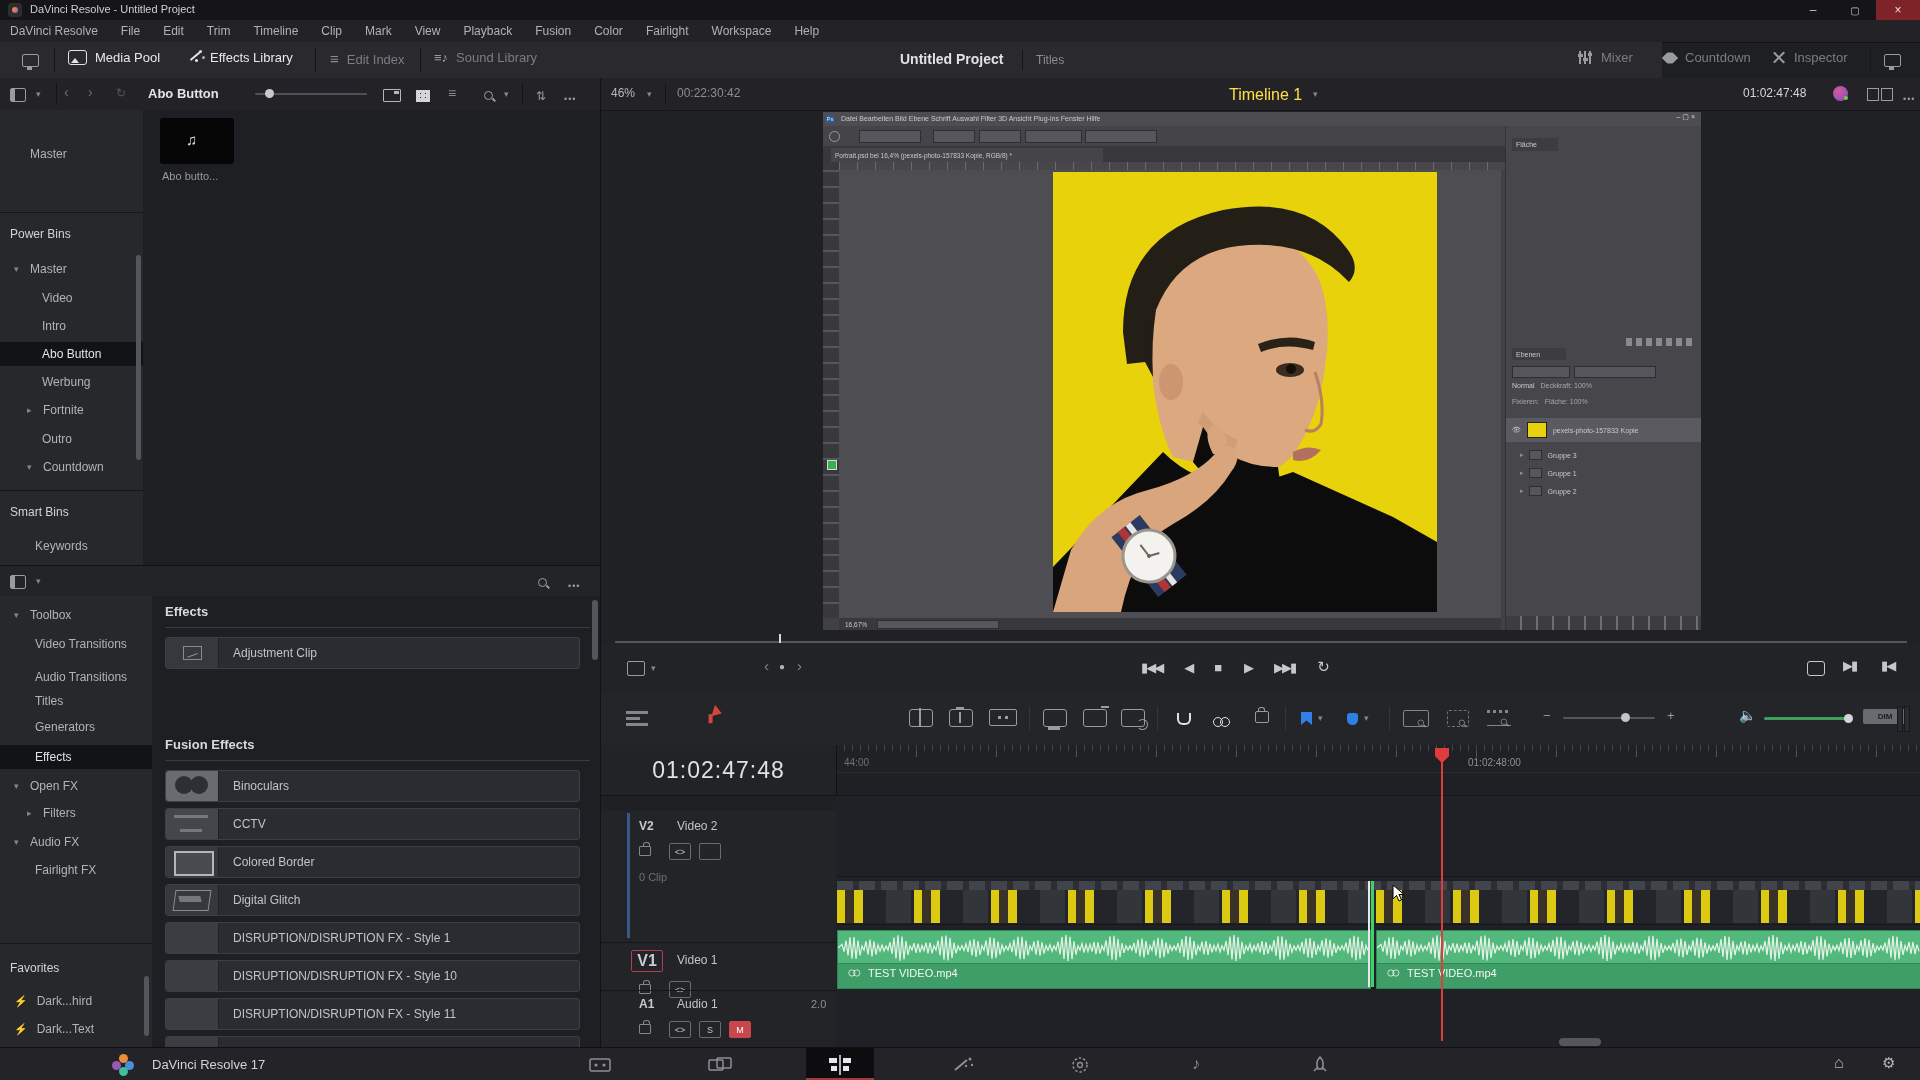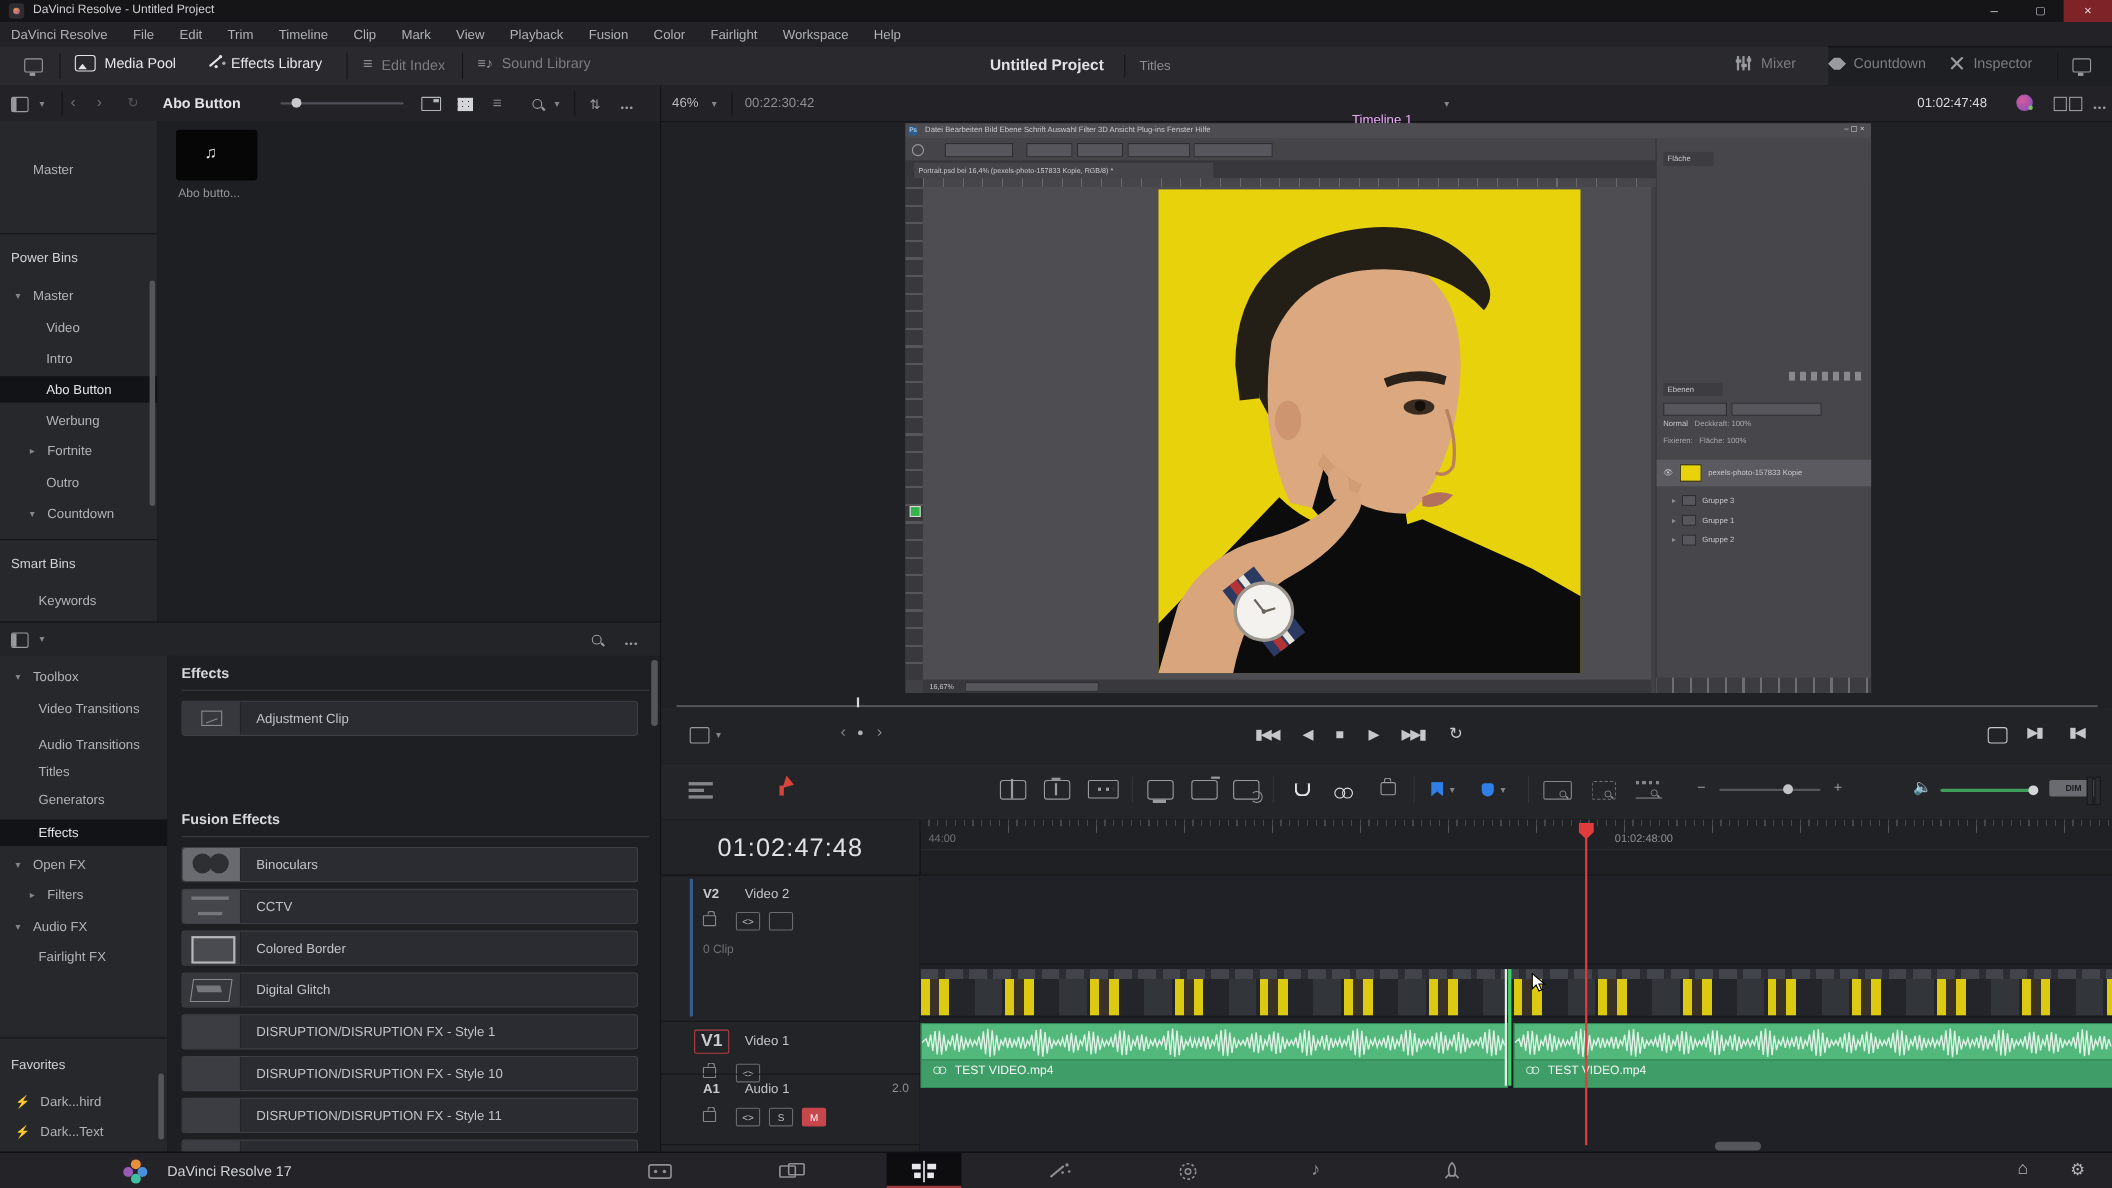--- a/index.html
+++ b/index.html
@@ -336,21 +336,21 @@
     </div>
   </div>
 
   <div class="abs" style="left:600px;top:78px;width:1320px;height:565px;background:#202125;border-left:1px solid #111215;">
 
     <div class="abs" style="left:0;top:0;width:1320px;height:32px;background:#222227;border-bottom:1px solid #141518;">
       <span class="abs nw" style="left:10px;top:8px;font-size:12px;color:#b9bac0;">46%</span>
       <span class="abs chev" style="left:46px;top:11px;">▾</span>
       <div class="abs vdiv" style="left:64px;top:5px;height:22px;"></div>
       <span class="abs nw" style="left:76px;top:8px;font-size:12px;color:#8d8e93;">00:22:30:42</span>
-      <span class="abs nw" style="left:628px;top:24px;font-size:12px;color:#f0abfc;">Timeline 1</span>
+      <span class="abs nw" style="left:628px;top:8px;font-size:16px;color:#fde047;">Timeline 1</span>
       <span class="abs chev" style="left:712px;top:11px;">▾</span>
       <span class="abs nw" style="left:1142px;top:8px;font-size:12px;color:#d6d7db;">01:02:47:48</span>
       <div class="abs" style="left:1232px;top:8px;width:15px;height:15px;border-radius:50%;background:radial-gradient(circle at 35% 35%,#d65a9a,#7b4fc0);">
         <div class="abs" style="left:11px;top:10px;width:4px;height:4px;background:#7ec45a;border-radius:50%;"></div>
       </div>
       <div class="abs" style="left:1266px;top:10px;width:10px;height:11px;border:1.4px solid #9a9b9f;"></div>
       <div class="abs" style="left:1280px;top:10px;width:10px;height:11px;border:1.4px solid #9a9b9f;"></div>
       <div class="abs" style="left:1302px;top:10px;"><span class="i-dots"></span></div>
     </div>
 
@@ -542,21 +542,21 @@
     <div class="abs" style="left:235px;top:0;width:1085px;height:27px;background:#202125;border-bottom:1px solid #2a2b30;background-image:repeating-linear-gradient(90deg,#45464b 0 1px,transparent 1px 8px),repeating-linear-gradient(90deg,#55565b 0 1px,transparent 1px 80px);background-size:100% 6px,100% 12px;background-repeat:no-repeat;">
       <span class="abs nw" style="left:8px;top:12px;font-size:10px;color:#6f7075;">44:00</span>
       <span class="abs nw" style="left:632px;top:12px;font-size:10px;color:#8d8e93;">01:02:48:00</span>
     </div>
 
     <div class="abs row" style="left:0;top:0;width:235px;height:50px;background:#222327;border-right:1px solid #121215;justify-content:center;">
       <span style="font-size:23px;color:#e0e1e5;letter-spacing:1px;">01:02:47:48</span>
     </div>
     <div class="abs hline" style="left:0;top:50px;width:1320px;background:#141518;"></div>
 
-    <div class="abs" style="left:0;top:52px;width:235px;height:251px;background:#232428;border-right:1px solid #121215;">
+    <div class="abs" style="left:0;top:66px;width:235px;height:251px;background:#232428;border-right:1px solid #121215;">
       <div class="abs" style="left:26px;top:2px;width:3px;height:125px;background:#3c6fa8;opacity:.75;"></div>
 
       <div class="abs" style="left:0;top:2px;width:235px;height:80px;">
         <span class="abs" style="left:38px;top:6px;font-size:12px;font-weight:bold;color:#c9cacd;">V2</span>
         <span class="abs" style="left:76px;top:6px;font-size:12px;color:#c3c4c8;">Video 2</span>
         <div class="abs" style="left:38px;top:28px;"><span class="i-lock"></span></div>
         <div class="abs tbox" style="left:68px;top:30px;">&lt;&gt;</div>
         <div class="abs tbox" style="left:98px;top:30px;"></div>
         <span class="abs" style="left:38px;top:58px;font-size:11px;color:#6f7075;">0 Clip</span>
       </div>

